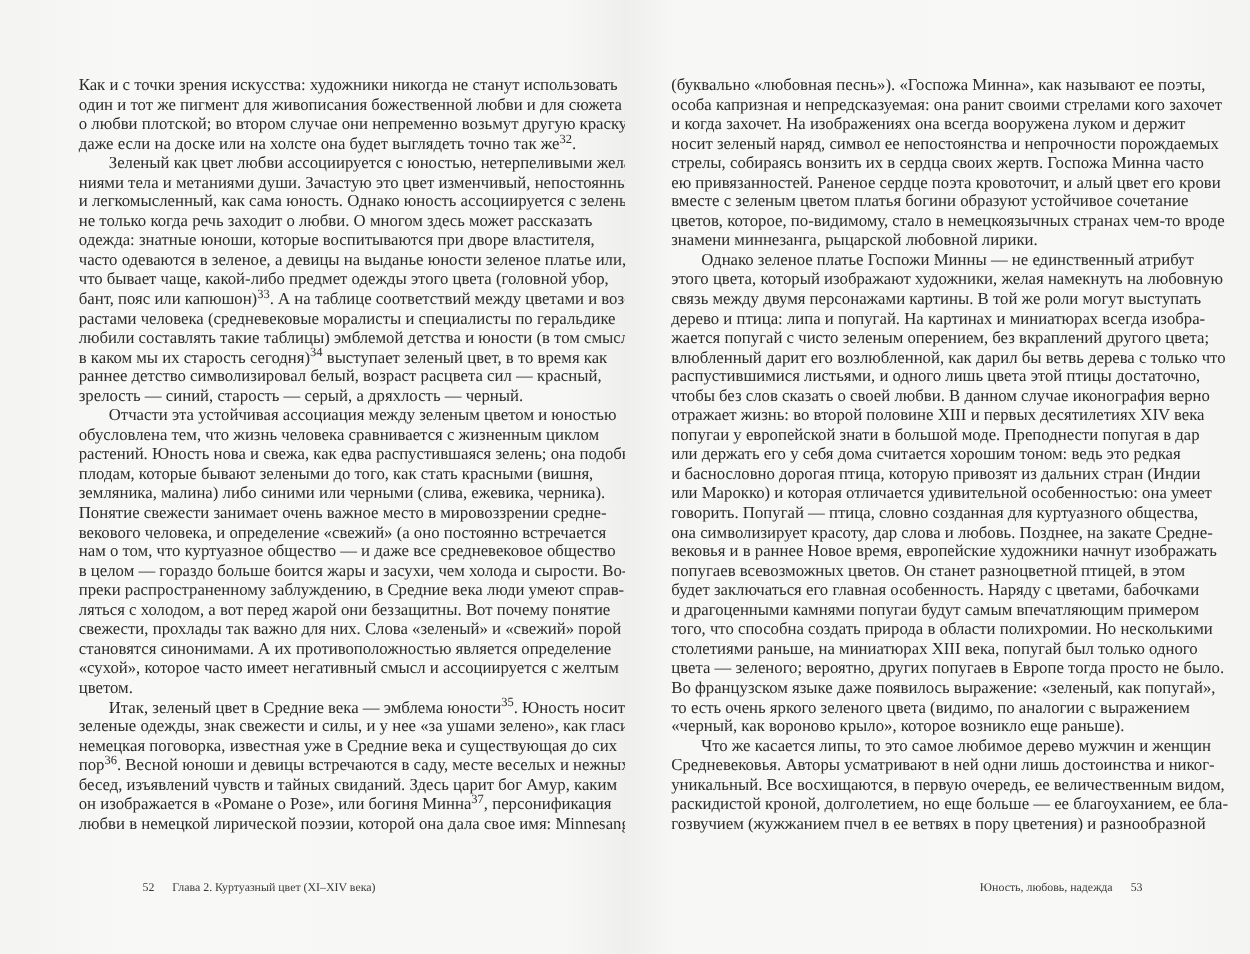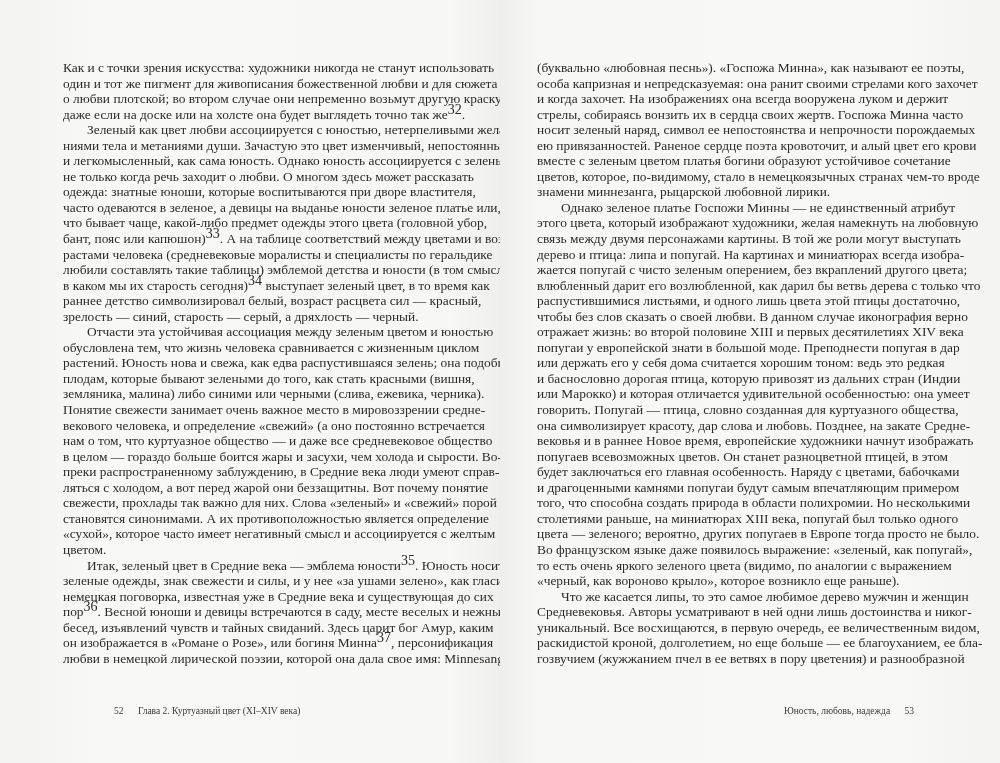--- a/index.html
+++ b/index.html
@@ -19,21 +19,21 @@
   .text {
     position: absolute; top: 60px;
     font-size: 13.4px; line-height: 15.55px;
     text-align: justify;
   }
   .page.left .text { left: 63px; width: 402px; }
   .page.right .text { left: 37px; width: 400px; }
   .line { display: block; white-space: nowrap; text-align-last: justify; text-align: justify; height: 15.55px; }
   .line.last { text-align-last: left; }
   .line.indent { padding-left: 24px; }
-  sup { font-size: 14px; line-height: 0; vertical-align: 5px; }
+  sup { font-size: 10px; line-height: 0; vertical-align: 5px; }
   .footer {
     position: absolute; top: 706px; font-size: 9.5px; color: #3a3a3a; margin-left: 28px;
   }
   .page.left .footer { left: 80px; }
   .page.right .footer { right: 80px; text-align: right; }
   .folio { display: inline-block; margin: 0 6px; }
 </style>
 </head>
 <body>
 
@@ -83,22 +83,22 @@
     <div class="footer">
       <span class="folio">52</span>
       <span class="folio">Глава 2. Куртуазный цвет (XI–XIV века)</span>
     </div>
   </div>
   <div class="page right">
     <div class="text" id="right-text">
         <span class="line"><span>(буквально «любовная песнь»). «Госпожа Минна», как называют ее поэты,</span></span>
         <span class="line"><span>особа капризная и непредсказуемая: она ранит своими стрелами кого захочет</span></span>
         <span class="line"><span>и когда захочет. На изображениях она всегда вооружена луком и держит</span></span>
+        <span class="line"><span>носит зеленый наряд, символ ее непостоянства и непрочности порождаемых</span></span>
         <span class="line"><span>стрелы, собираясь вонзить их в сердца своих жертв. Госпожа Минна часто</span></span>
-        <span class="line"><span>носит зеленый наряд, символ ее непостоянства и непрочности порождаемых</span></span>
         <span class="line"><span>ею привязанностей. Раненое сердце поэта кровоточит, и алый цвет его крови</span></span>
         <span class="line"><span>вместе с зеленым цветом платья богини образуют устойчивое сочетание</span></span>
         <span class="line"><span>цветов, которое, по-видимому, стало в немецкоязычных странах чем-то вроде</span></span>
         <span class="line last"><span>знамени миннезанга, рыцарской любовной лирики.</span></span>
         <span class="line indent"><span>Однако зеленое платье Госпожи Минны — не единственный атрибут</span></span>
         <span class="line"><span>этого цвета, который изображают художники, желая намекнуть на любовную</span></span>
         <span class="line"><span>связь между двумя персонажами картины. В той же роли могут выступать</span></span>
         <span class="line"><span>дерево и птица: липа и попугай. На картинах и миниатюрах всегда изобра-</span></span>
         <span class="line"><span>жается попугай с чисто зеленым оперением, без вкраплений другого цвета;</span></span>
         <span class="line"><span>влюбленный дарит его возлюбленной, как дарил бы ветвь дерева с только что</span></span>

